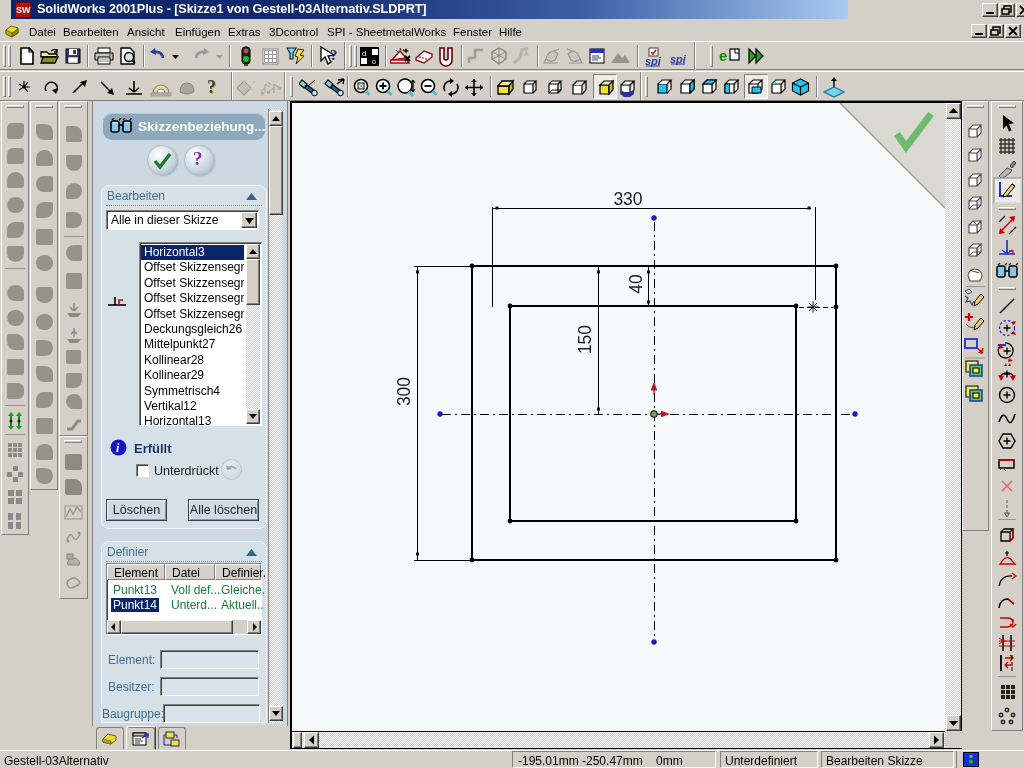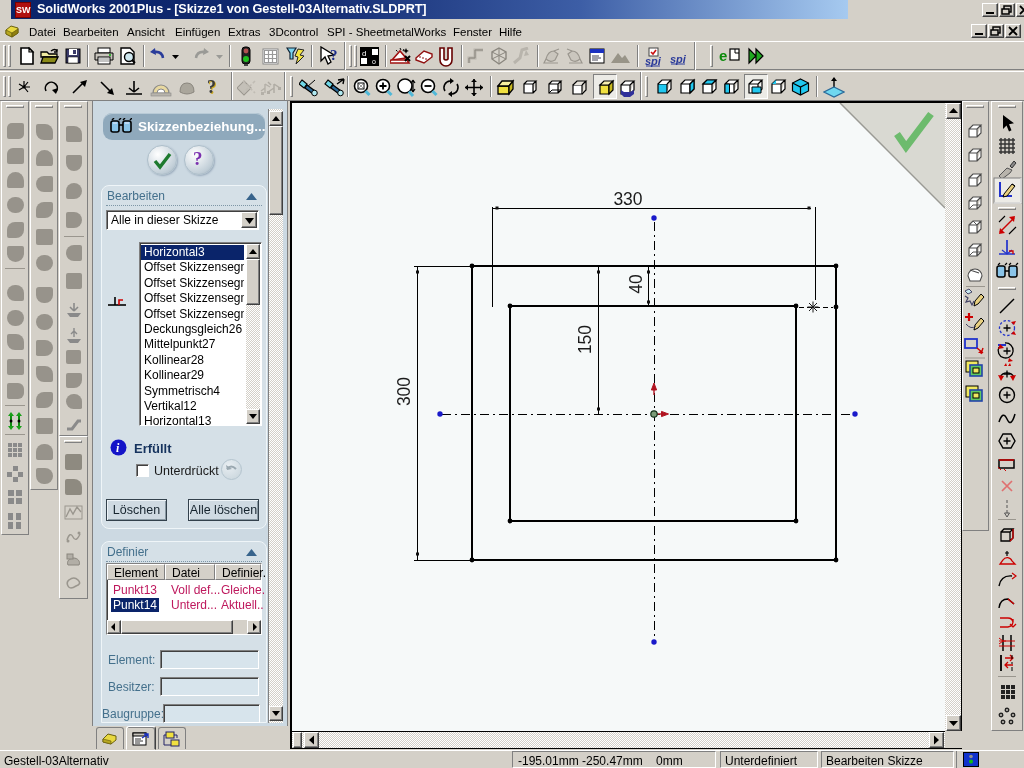--- a/index.html
+++ b/index.html
@@ -11,21 +11,21 @@
 .wbtn{position:absolute;width:16px;height:14px;background:#d4d0c8;border:1px solid;border-color:#fff #404040 #404040 #fff;box-shadow:inset -1px -1px 0 #808080,inset 1px 1px 0 #d4d0c8;font:bold 9px "Liberation Sans",sans-serif;text-align:center;line-height:12px;color:#000}
 .btn3d{border:1px solid;border-color:#fff #404040 #404040 #fff;box-shadow:inset -1px -1px 0 #808080}
 .mi{position:absolute;font-size:11.5px;color:#000;top:6px}
 .lbl{position:absolute;color:#44708c;font-size:12px}
 .panel-gb{position:absolute;left:5px;width:166px;background:#d5e0e7;border:1px solid #eff5f8;border-radius:8px}
 .dotted{position:absolute;left:6px;right:6px;border-top:1px dotted #7d96a6;height:0}
 .li{height:15.4px;font-size:12px;color:#000;padding-left:3px;white-space:nowrap;overflow:hidden;width:103px}
 .arrbtn{position:absolute;background:#d4d0c8;border:1px solid;border-color:#fff #404040 #404040 #fff;box-shadow:inset -1px -1px 0 #808080}
 .sb-track{background:#fff;background-image:linear-gradient(45deg,#d4d0c8 25%,transparent 25%,transparent 75%,#d4d0c8 75%),linear-gradient(45deg,#d4d0c8 25%,transparent 25%,transparent 75%,#d4d0c8 75%);background-size:2px 2px;background-position:0 0,1px 1px}
 svg{display:block}
-.cell{position:absolute;font-size:12px;color:#be185d;white-space:nowrap}
+.cell{position:absolute;font-size:12px;color:#15803d;white-space:nowrap}
 </style></head><body>
 <div id="root">
 
 <div class="ab" style="left:11px;top:0;width:837px;height:20px;background:linear-gradient(90deg,#0a246a 0%,#11296f 35%,#3d5ea6 68%,#a6caf0 100%);border-bottom:1px solid #d4d0c8">
 <div class="ab" style="left:4px;top:2px;width:16px;height:16px;background:#b01010;border:1px solid #700;color:#fff;font:bold 9px 'Liberation Sans',sans-serif;text-align:center;line-height:15px">SW</div>
 <div class="ab" style="left:26px;top:2px;font:bold 12.7px 'Liberation Sans',sans-serif;color:#fff;white-space:nowrap;letter-spacing:-0.1px">SolidWorks 2001Plus - [Skizze1 von Gestell-03Alternativ.SLDPRT]</div>
 <div class="wbtn" style="left:971px;top:3px">
         <div class="ab" style="left:3px;top:8px;width:8px;height:2px;background:#000"></div>
       </div>
 <div class="wbtn" style="left:988px;top:3px">

